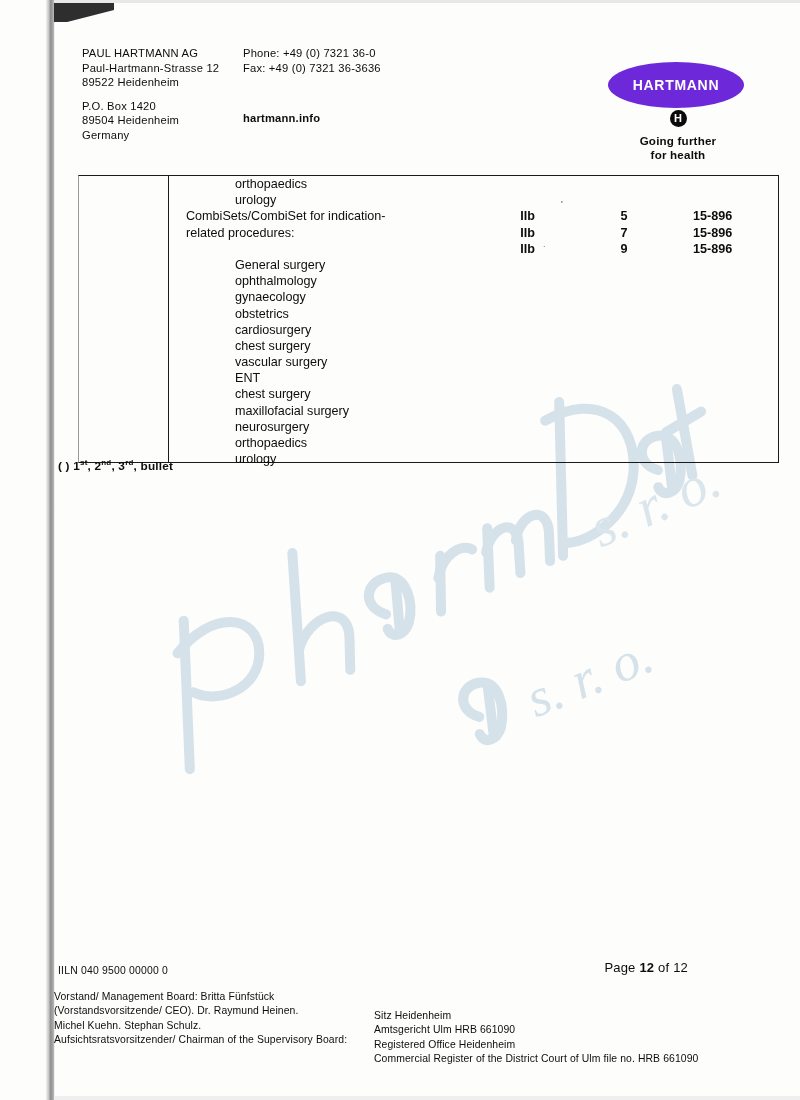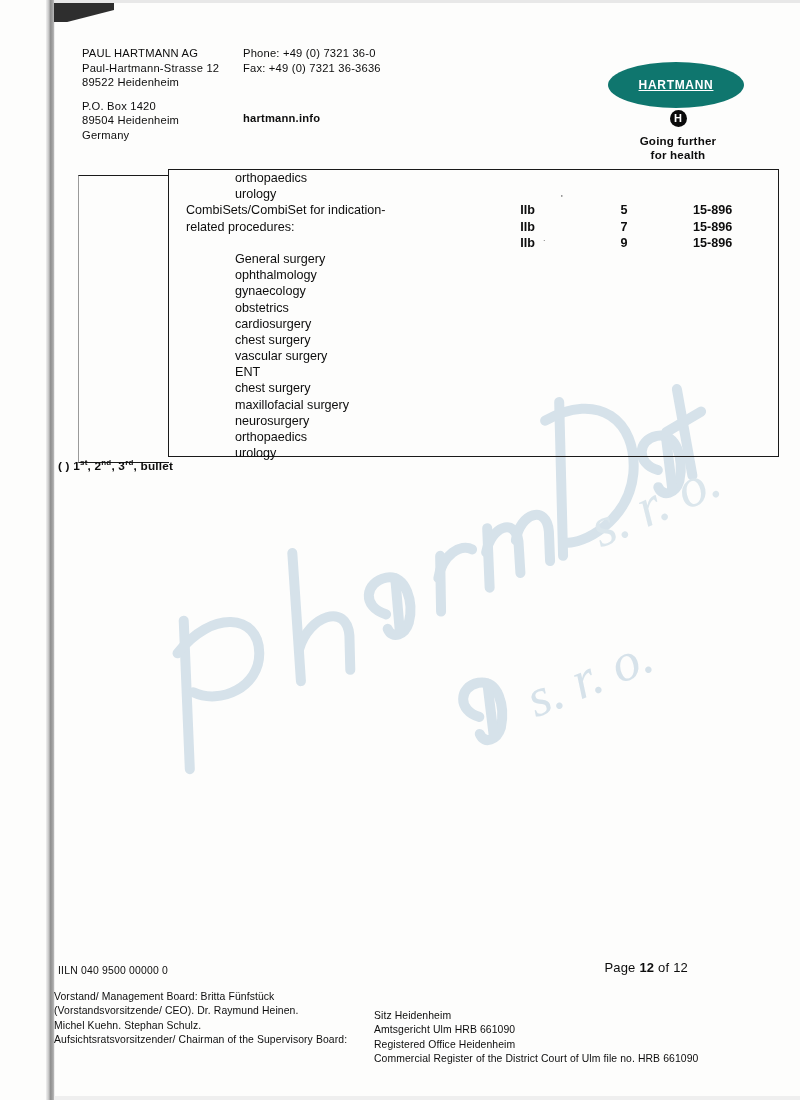--- a/index.html
+++ b/index.html
@@ -103,29 +103,28 @@
     position: absolute;
     left: 608px;
     top: 62px;
     width: 140px;
     text-align: center;
   }
   .logo-oval {
     width: 136px;
     height: 46px;
     border-radius: 50%;
-    background: #0f766e;
+    background: #6d28d9;
     color: #ffffff;
-    font-size: 12px;
+    font-size: 14px;
     font-weight: bold;
     letter-spacing: .7px;
     display: flex;
     align-items: center;
     justify-content: center;
-    text-decoration: underline;
   }
   .logo-h {
     width: 17px;
     height: 17px;
     border-radius: 50%;
     background: #0a0a0a;
     color: #fff;
     font-size: 11px;
     font-weight: bold;
     line-height: 17px;
@@ -136,21 +135,21 @@
     font-size: 11.6px;
     font-weight: bold;
     line-height: 14px;
     letter-spacing: .2px;
   }
 
   
   .table-box {
     position: absolute;
     left: 168px;
-    top: 169px;
+    top: 175px;
     width: 611px;
     height: 288px;
     border: 1px solid #1a1a1a;
     box-sizing: border-box;
   }
   .left-stub {
     position: absolute;
     left: 78px;
     top: 175px;
     width: 91px;

